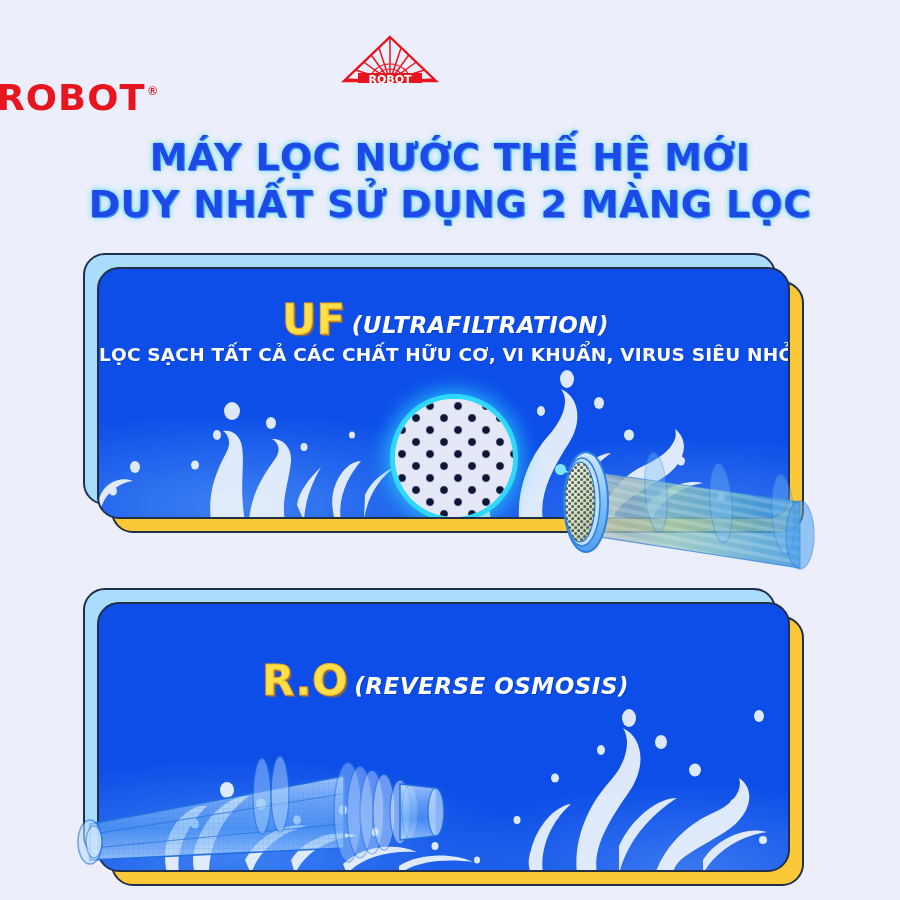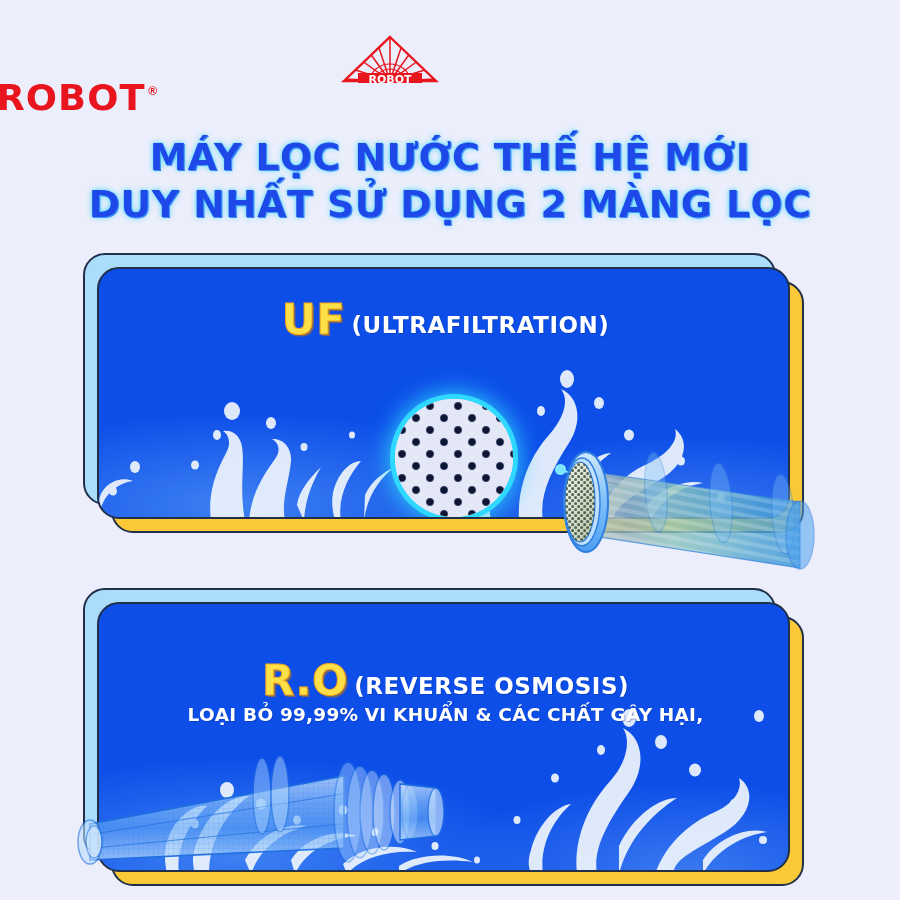--- a/index.html
+++ b/index.html
@@ -131,20 +131,21 @@
     text-shadow: 2px 2px 0 rgba(200,120,0,.55);
     letter-spacing: 0.5px;
     vertical-align: -1px;
   }
   .tag-paren {
     font-size: 23px;
     color: #ffffff;
     letter-spacing: 0.5px;
     margin-left: 6px;
     text-shadow: 1px 1px 0 rgba(0,40,140,.35);
+    font-style: italic;
   }
   .card-sub {
     position: absolute;
     left: 0; width: 693px;
     text-align: center;
     white-space: nowrap;
     font-family: "DejaVu Sans", sans-serif;
     font-weight: bold;
     font-size: 18.5px;
     color: #ffffff;
@@ -284,20 +285,21 @@
 
           <path d="M0 182 C0 160 16 144 34 142 C20 136 2 146 0 162 Z"></path>
           <ellipse cx="36" cy="128" rx="5" ry="6"></ellipse>
           <ellipse cx="14" cy="152" rx="4" ry="4.5"></ellipse>
         </g>
       </svg>
 
       <div class="card-title" style="top:26px;">
         <span class="tag">UF</span><span class="tag-paren">(ULTRAFILTRATION)</span>
       </div>
+      <div class="card-sub" style="top:75px;">LỌC SẠCH TẤT CẢ CÁC CHẤT HỮU CƠ, VI KHUẨN, VIRUS SIÊU NHỎ</div>
 
       <div class="membrane-zoom" style="left:296px; top:130px;">
         <div class="membrane-pores"></div>
       </div>
 
       <div class="pointer-dot" style="left:456px; top:195px;"></div>
       <div class="pointer-line" style="left:462px; top:200px; width:96px; transform: rotate(17deg);"></div>
     </div>
 
     <div class="uf-cart" style="left:455px; top:165px; width:320px; height:175px;">
@@ -388,21 +390,20 @@
           <ellipse cx="636" cy="110" rx="5" ry="5.5"></ellipse>
           <ellipse cx="418" cy="126" rx="3.5" ry="4"></ellipse>
           <ellipse cx="664" cy="146" rx="4" ry="4"></ellipse>
           <ellipse cx="660" cy="22" rx="5" ry="6"></ellipse>
         </g>
       </svg>
 
       <div class="card-title" style="top:52px;">
         <span class="tag">R.O</span><span class="tag-paren">(REVERSE OSMOSIS)</span>
       </div>
-      <div class="card-sub" style="top:100px;">LOẠI BỎ 99,99% VI KHUẨN &amp; CÁC CHẤT GÂY HẠI,</div>
     </div>
 
     <div class="ro-cart" style="left:-35px; top:160px; width:400px; height:140px;">
       <svg width="400" height="140" viewBox="0 0 400 140">
         <defs>
           <linearGradient id="rotube" x1="0" y1="0" x2="0" y2="1">
             <stop offset="0%" stop-color="#cfe6ff" stop-opacity=".75"></stop>
             <stop offset="35%" stop-color="#8fc4fb" stop-opacity=".6"></stop>
             <stop offset="62%" stop-color="#5fa6f5" stop-opacity=".6"></stop>
             <stop offset="100%" stop-color="#bcdcff" stop-opacity=".7"></stop>

